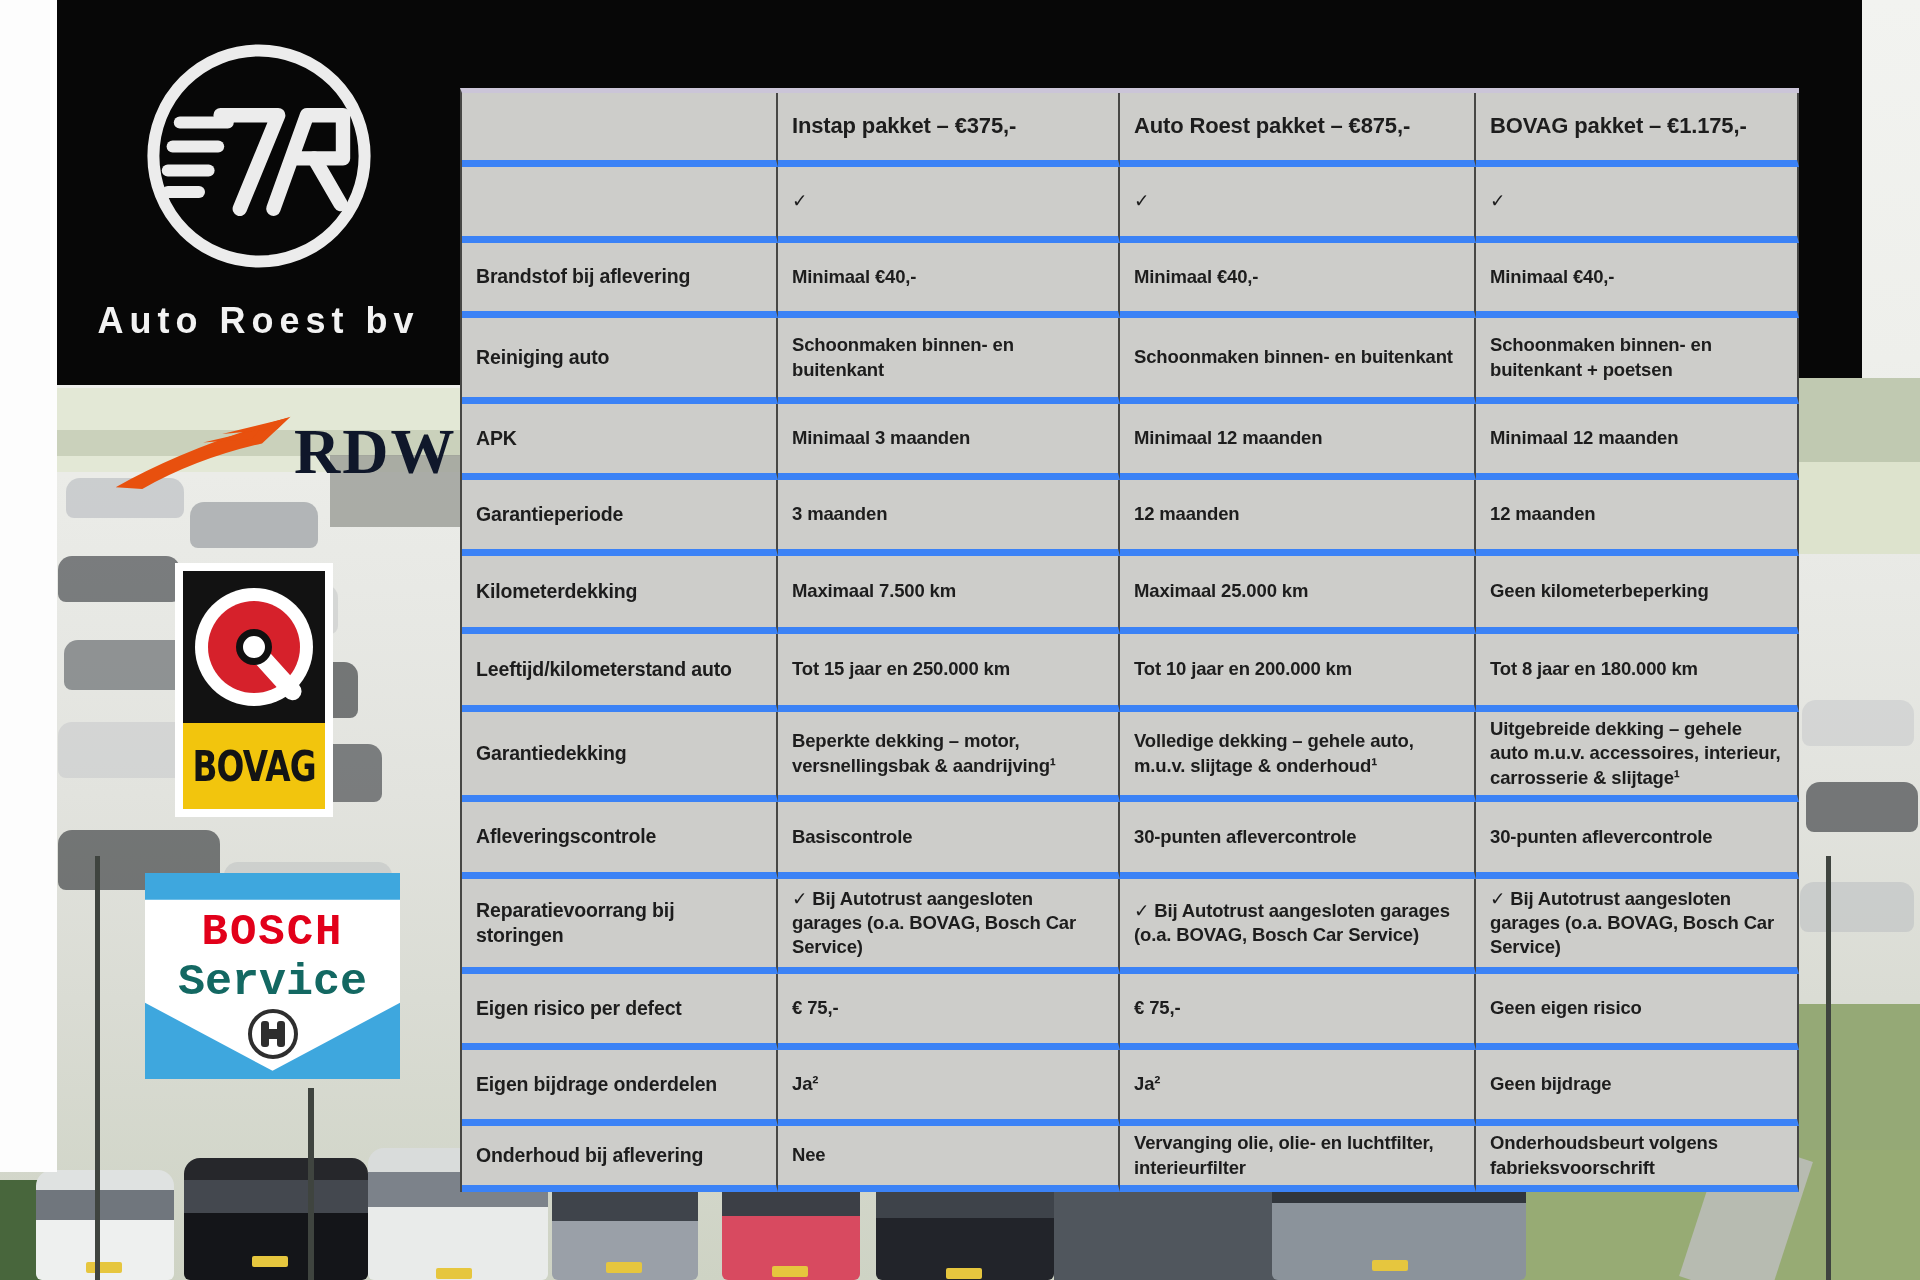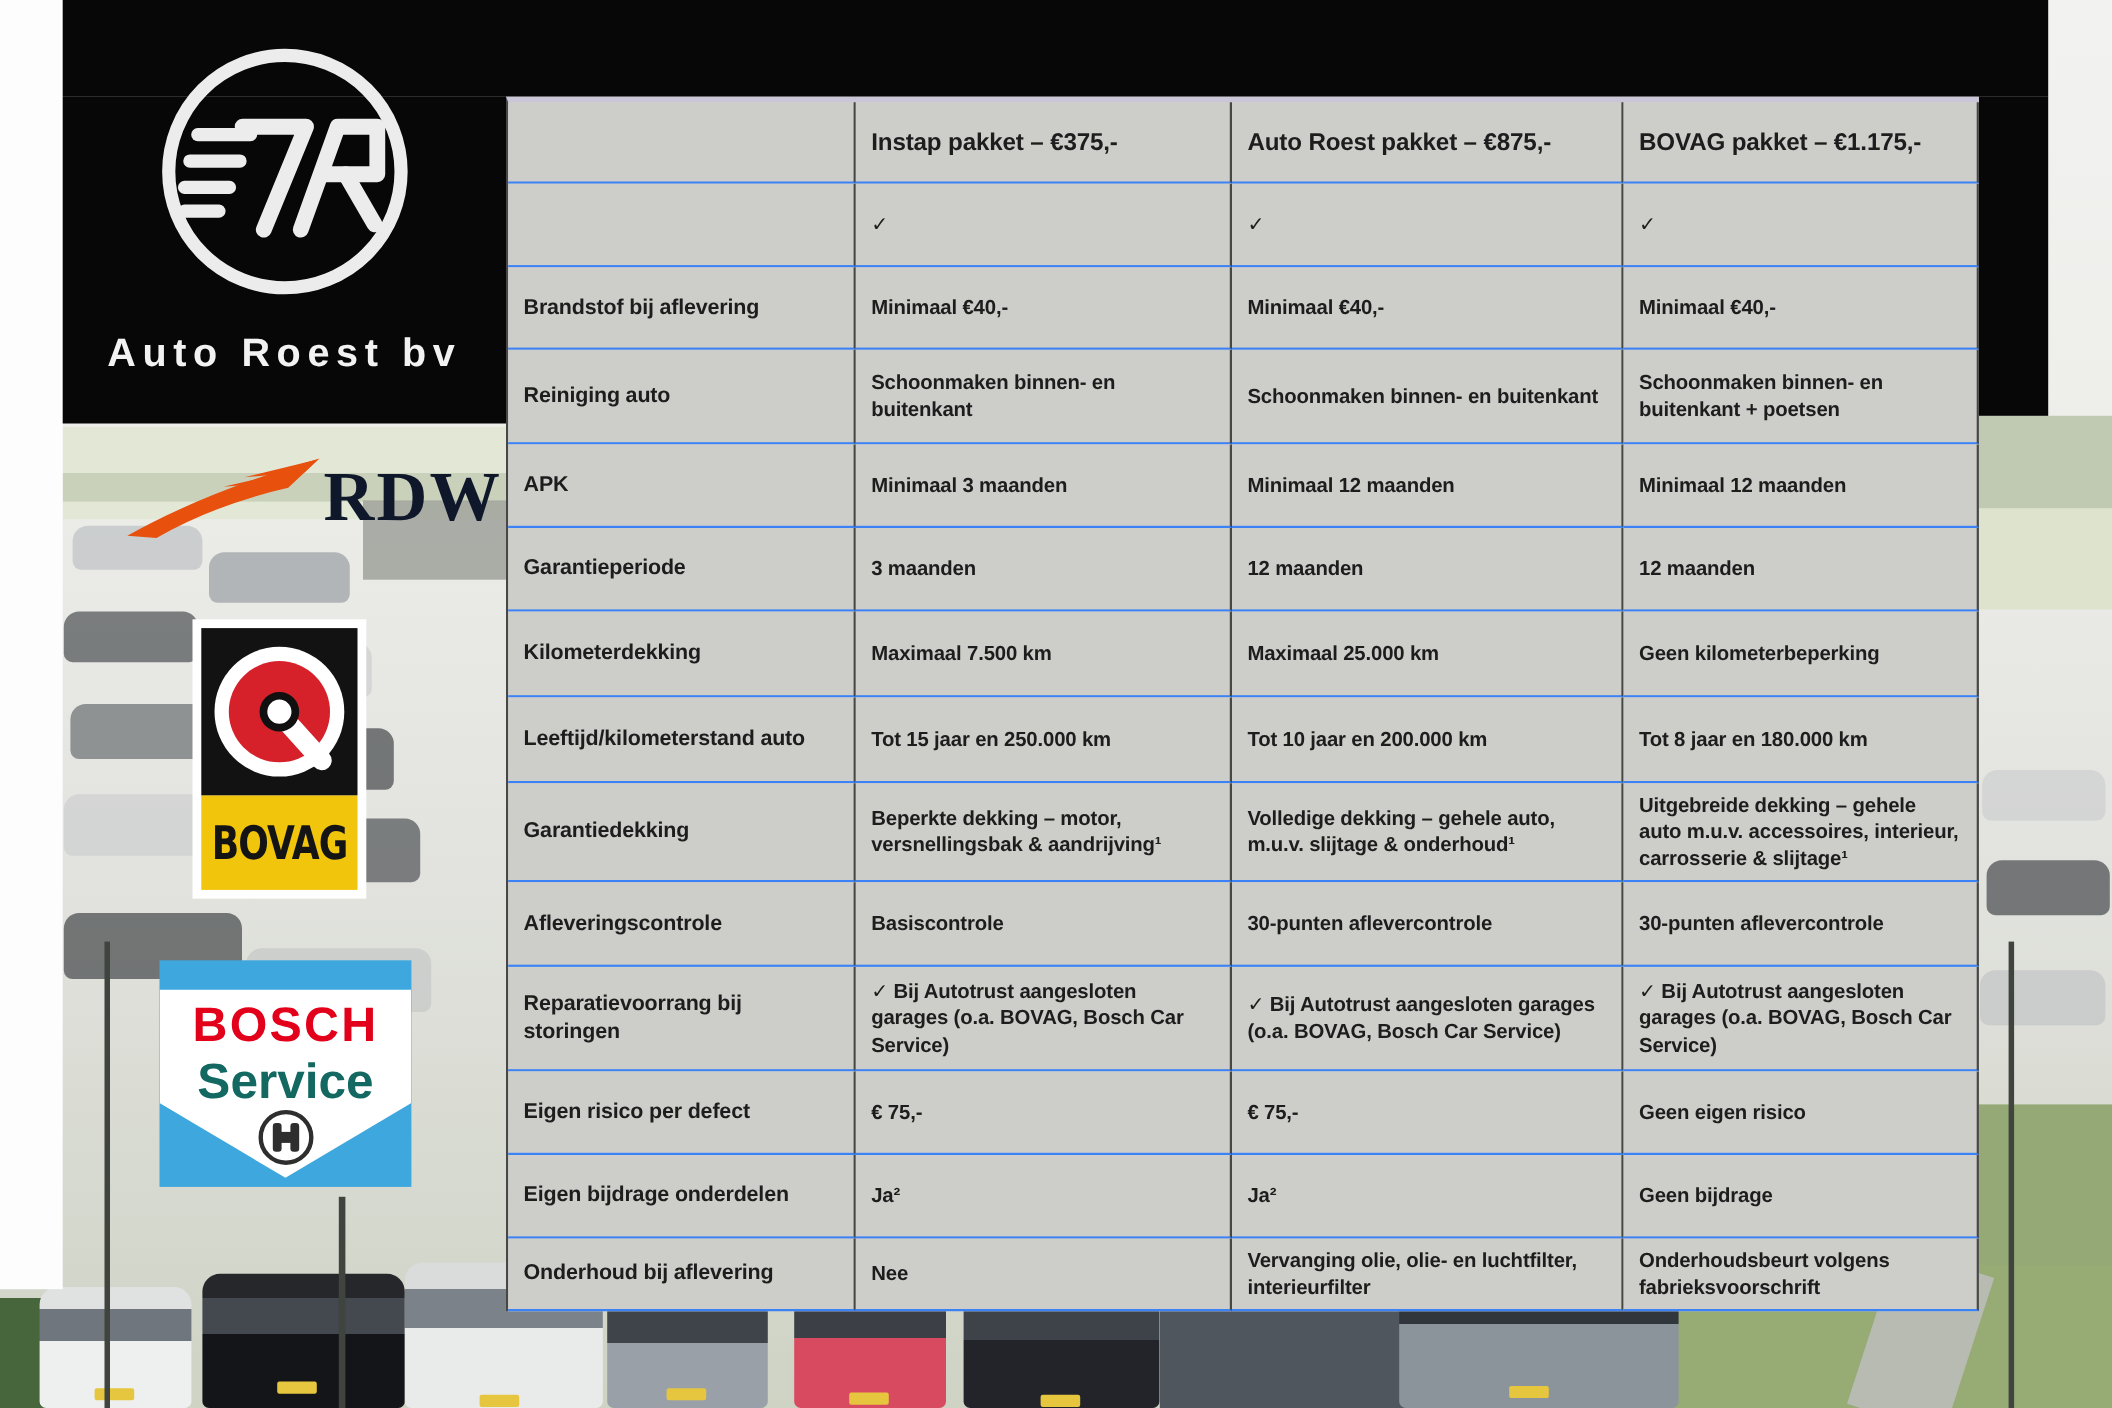--- a/index.html
+++ b/index.html
@@ -78,34 +78,34 @@
   .bovag-disc{position:absolute;left:50%;top:50%;transform:translate(-50%,-50%);width:92px;height:92px;border-radius:50%;background:#d6212b;}
   .bovag-handle{position:absolute;left:50%;top:50%;width:18px;height:74px;background:#fff;border-radius:9px;
                 transform:translate(-50%,-8%) rotate(-42deg);transform-origin:50% 10%;}
   .bovag-hub{position:absolute;left:50%;top:50%;transform:translate(-50%,-50%);width:22px;height:22px;border-radius:50%;
              background:#fff;border:7px solid #101010;}
   .bovag-band{height:86px;background:#f2c50d;display:flex;align-items:center;justify-content:center;}
   .bovag-word{font-family:"DejaVu Sans",sans-serif;font-weight:700;font-size:42px;color:#141414;
               transform:scaleX(.78);letter-spacing:-1px;}
 
   
-  .bosch{position:absolute;left:145px;top:873px;width:229px;height:206px;background:#3ea7de;z-index:2;overflow:hidden;}
+  .bosch{position:absolute;left:145px;top:873px;width:255px;height:206px;background:#3ea7de;z-index:2;overflow:hidden;font-family:Liberation Mono, monospace;}
   .bosch-shield{position:absolute;inset:0;background:#fff;clip-path:polygon(0 13%,100% 13%,100% 63%,50% 96%,0 63%);}
   .bosch-t1{position:absolute;left:0;right:0;top:34px;text-align:center;color:#e2001a;
             font-size:44px;font-weight:700;letter-spacing:2px;}
   .bosch-t2{position:absolute;left:0;right:0;top:84px;text-align:center;color:#136862;
             font-size:45px;font-weight:700;}
   .bosch-sym{position:absolute;left:50%;top:134px;transform:translateX(-50%);width:54px;height:54px;}
 
   
   .pakket-table{position:absolute;left:460px;top:88px;width:1337px;z-index:3;
     display:grid;grid-template-columns:316px 342px 356px 323px;
     grid-template-rows:74px 76px 75px 86px 76px 76px 78px 78px 90px 77px 95px 76px 76px 66px;
     border-top:5px solid #cbc5d8;border-left:2px solid #474745;background:#cdcdca;}
-  .cell{box-sizing:border-box;border-right:2px solid #474745;border-bottom:2px solid #3b82f6;
+  .cell{box-sizing:border-box;border-right:2px solid #474745;border-bottom:7px solid #3b82f6;
         background:#cdcdca;display:flex;align-items:center;padding:4px 14px;
         color:#1d1d1d;font-weight:700;font-size:18.5px;line-height:1.3;letter-spacing:-.15px;}
   .cell.head{font-size:22px;}
   .cell.label{font-size:19.5px;}
 </style>
 </head>
 <body>
 
 <div class="canvas">
 

